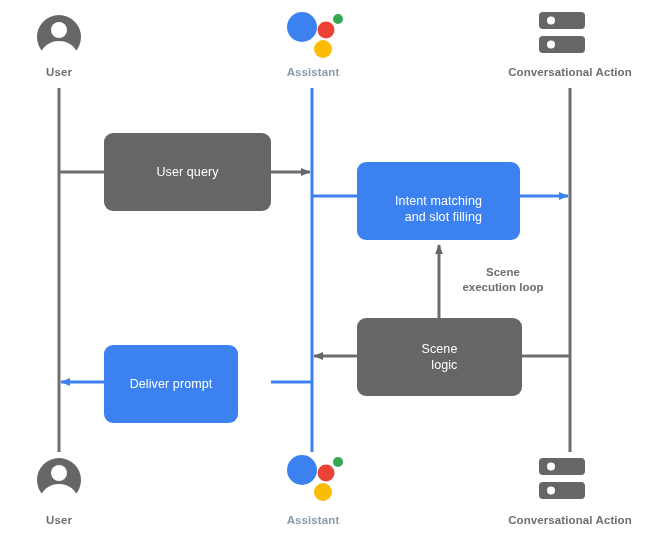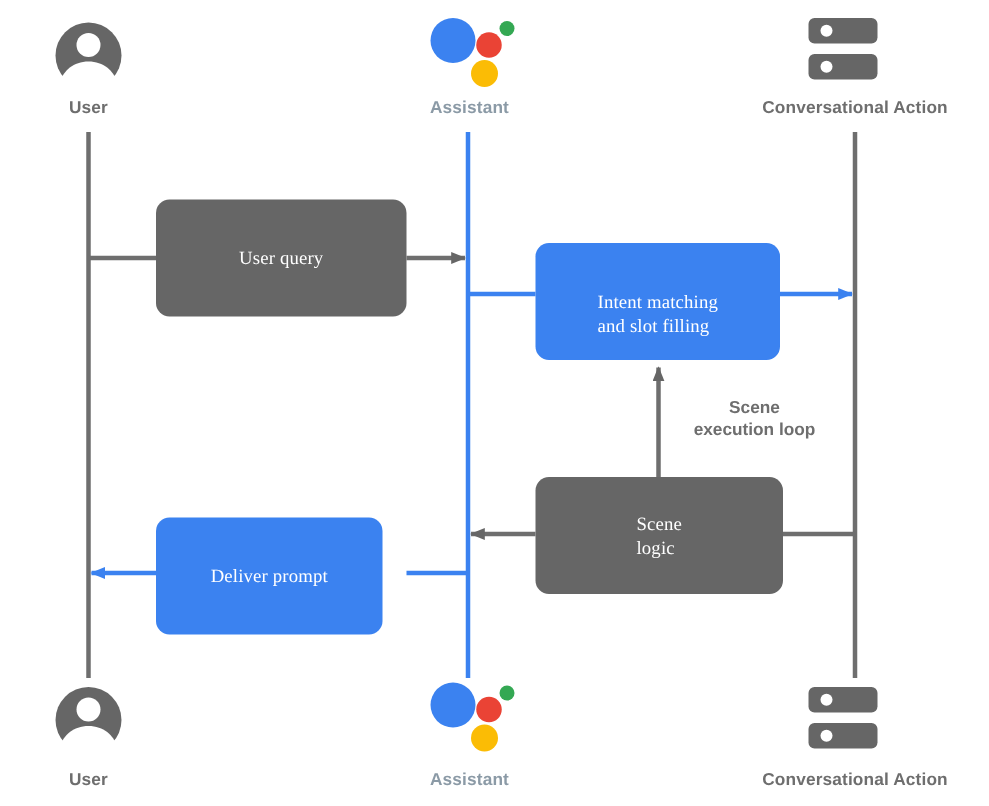--- a/index.html
+++ b/index.html
@@ -23,27 +23,26 @@
     transform:translateX(-50%);
   }
   .lane-label.blue{color:#8b9aa6;}
 
   .node{
     position:absolute;
     border-radius:9px;
     display:flex;
     align-items:center;
     justify-content:center;
-    text-align:left;
+    text-align:right;
     color:#ffffff;
     font-size:12.5px;
     line-height:16px;
     letter-spacing:0.1px;
     box-sizing:border-box;
-    font-family:Liberation Serif, serif;
   }
   .node.gray{background:#666666;}
   .node.blue{background:#3b82f0;}
 
   .loop-label{
     position:absolute;
     font-size:11.5px;
     font-weight:bold;
     line-height:15px;
     color:#6e6e6e;
@@ -139,18 +138,18 @@
 <div class="node blue" style="left:357px;top:162px;width:163px;height:78px;white-space:pre-line;">
   <span style="white-space:pre-line;margin-top:15px;">Intent matching
 and slot filling</span>
 </div>
 
 <div class="node gray" style="left:357px;top:318px;width:165px;height:78px;white-space:pre-line;">
   <span style="white-space:pre-line;">Scene
 logic</span>
 </div>
 
-<div class="node blue" style="left:104px;top:345px;width:151px;height:78px;">
+<div class="node blue" style="left:104px;top:345px;width:134px;height:78px;">
   <span>Deliver prompt</span>
 </div>
 
 <div class="loop-label" style="left:503px;top:265px;">Scene
 execution loop</div>
 
 </body></html>

